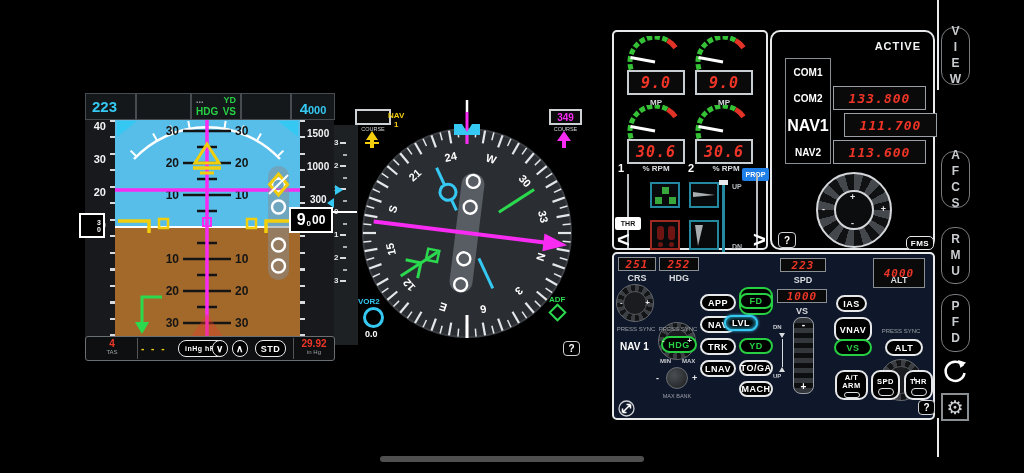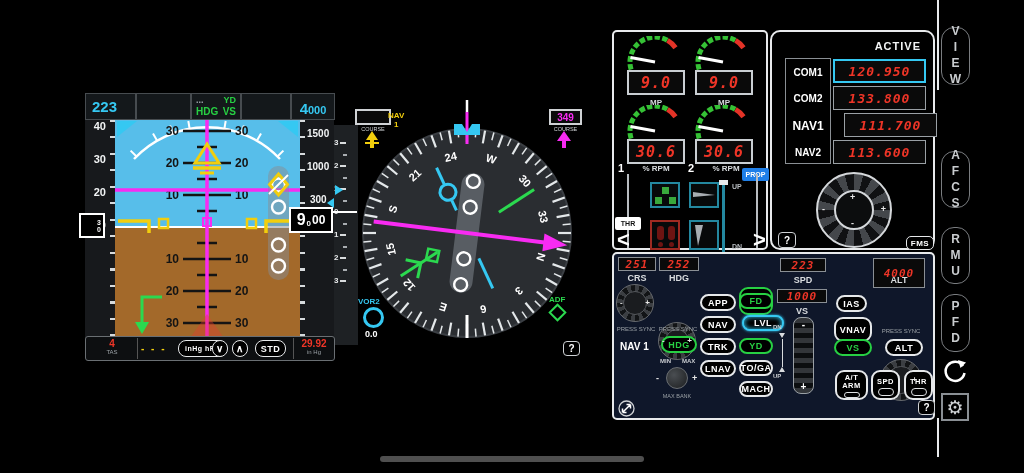--- a/index.html
+++ b/index.html
@@ -453,25 +453,22 @@
     <span class="abs" style="left:118px;top:211px;font-size:7px;color:#b9bdc1;font-weight:bold">DN</span>
     <span class="abs" style="left:3px;top:195px;font-size:22px;color:#fff;font-weight:bold">&lt;</span>
     <span class="abs" style="left:139px;top:195px;font-size:22px;color:#fff;font-weight:bold">&gt;</span>
   </section>
 
   <section class="abs" style="left:770px;top:30px;width:165px;height:220px;border:2px solid #e8eaec;border-radius:10px;background:#000">
     <div class="abs" style="right:12px;top:8px;color:#f2f4f5;font-size:11px;font-weight:bold;letter-spacing:1px">ACTIVE</div>
     <div class="abs" style="left:13px;top:26px;width:46px;height:106px;border:1px solid #8a8f94">
       <div style="height:26px;display:flex;align-items:center;justify-content:center;font-size:10px;font-weight:bold">COM1</div>
       <div style="height:27px;display:flex;align-items:center;justify-content:center;font-size:10px;font-weight:bold">COM2</div>
-      <div style="height:27px;display:flex;align-items:center;justify-content:center;font-size:12px;font-weight:bold">NAV1</div>
+      <div style="height:27px;display:flex;align-items:center;justify-content:center;font-size:16px;font-weight:bold">NAV1</div>
       <div style="height:26px;display:flex;align-items:center;justify-content:center;font-size:10px;font-weight:bold">NAV2</div>
-    </div>
-    <div class="abs readout rval s-active" style="left:61px;top:27px;width:93px;height:24px">
-      <span class="seg" style="font-size:13px">120.950</span>
     </div>
     <div class="abs readout rval" style="left:61px;top:54px;width:93px;height:24px">
       <span class="seg" style="font-size:13px">133.800</span>
     </div>
     <div class="abs readout rval" style="left:72px;top:81px;width:93px;height:24px">
       <span class="seg" style="font-size:13px">111.700</span>
     </div>
     <div class="abs readout rval" style="left:61px;top:108px;width:93px;height:24px">
       <span class="seg" style="font-size:13px">113.600</span>
     </div>
@@ -520,21 +517,21 @@
     <span class="knobmark" style="left:78px;top:119px;font-size:9px">+</span>
     <div class="abs tiny" style="left:42px;top:139px;width:42px;font-size:5.5px">MAX BANK</div>
 
     <button class="abs btn" style="left:86px;top:40px;width:36px;height:17px">APP</button>
     <button class="abs btn" style="left:86px;top:62px;width:36px;height:17px">NAV</button>
     <button class="abs btn" style="left:86px;top:84px;width:36px;height:17px">TRK</button>
     <button class="abs btn" style="left:86px;top:106px;width:36px;height:17px">LNAV</button>
 
     <button class="abs btn s-green" style="left:125px;top:33px;width:34px;height:28px">AP</button>
     <button class="abs btn s-green" style="left:125px;top:39px;width:34px;height:16px">FD</button>
-    <button class="abs btn s-cyan" style="left:128px;top:61px;width:42px;height:16px">LVL</button>
+    <button class="abs btn s-cyan" style="left:110px;top:61px;width:34px;height:16px">LVL</button>
     <button class="abs btn s-green" style="left:125px;top:84px;width:34px;height:16px">YD</button>
     <button class="abs btn" style="left:125px;top:106px;width:34px;height:16px">TO/GA</button>
     <button class="abs btn" style="left:125px;top:127px;width:34px;height:16px">MACH</button>
 
     <div class="abs readout" style="left:166px;top:4px;width:46px;height:14px">
       <span class="seg" style="font-size:11px">223</span>
     </div>
     <div class="abs cap" style="left:166px;top:21px;width:46px;font-size:9px">SPD</div>
     <div class="abs readout" style="left:163px;top:35px;width:50px;height:14px">
       <span class="seg" style="font-size:11px">1000</span>

